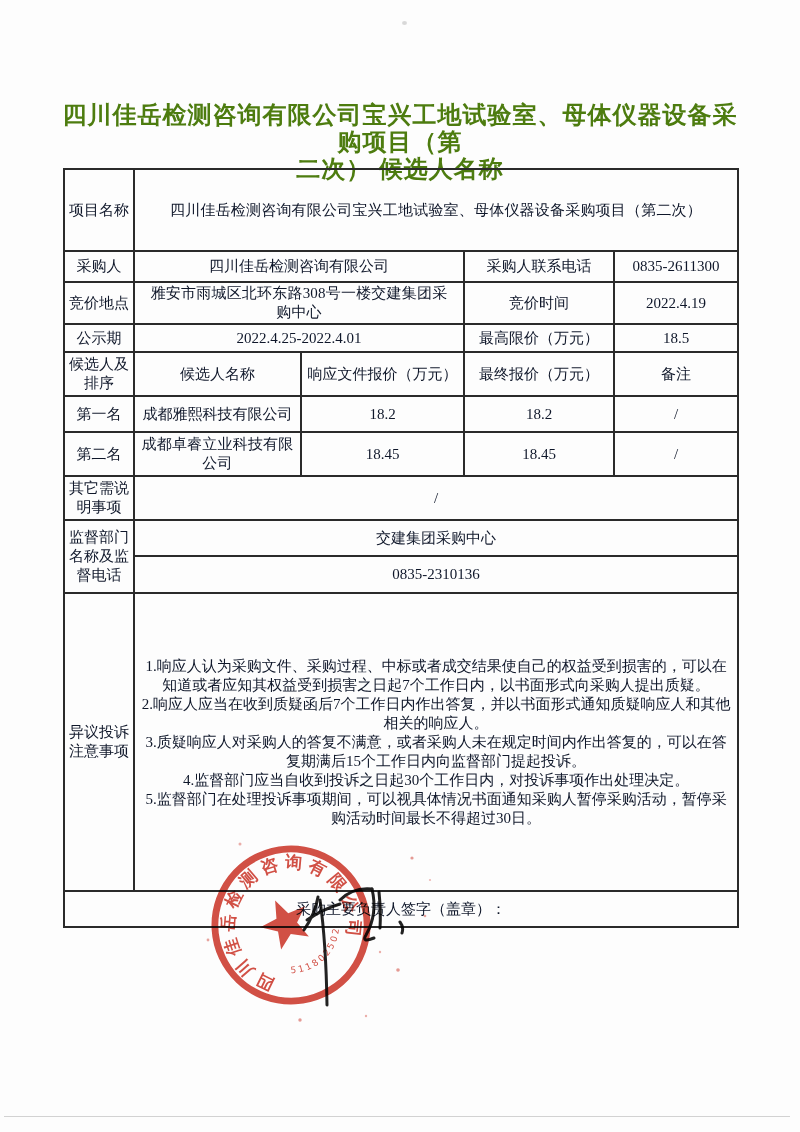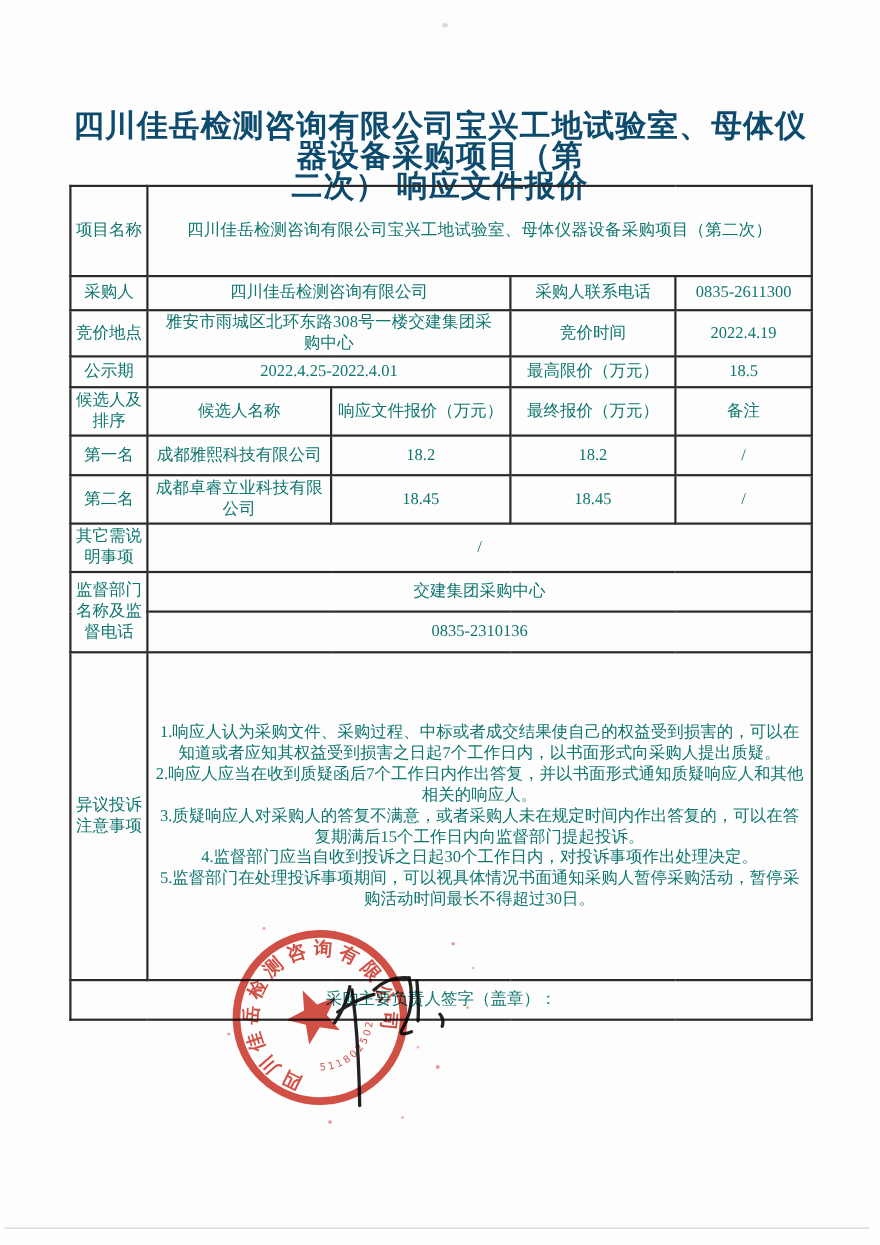--- a/index.html
+++ b/index.html
@@ -3,29 +3,29 @@
 <meta charset="utf-8">
 <style>
   html,body{margin:0;padding:0;background:#ffffff;}
   .page{
     position:relative;width:800px;height:1132px;background:#fdfdfd;overflow:hidden;
     font-family:"Liberation Serif","DejaVu Serif",serif;color:#1e1e1e;
   }
   .doc-title{
     position:absolute;left:60px;top:101px;width:680px;text-align:center;
     font-family:"Liberation Sans","DejaVu Sans",sans-serif;
-    font-weight:700;font-size:28px;line-height:27px;color:#0c4a6e;letter-spacing:1px;
+    font-weight:700;font-size:24px;line-height:27px;color:#4d7c0f;letter-spacing:1px;
   }
   table.announce{
     position:absolute;left:63px;top:168px;width:674px;
     border-collapse:collapse;table-layout:fixed;
   }
   table.announce td{
     border:2px solid #2a2a2a;font-size:15px;line-height:19px;
-    text-align:center;vertical-align:middle;padding:2px 4px;color:#0f766e;
+    text-align:center;vertical-align:middle;padding:2px 4px;color:#0f172a;
     overflow:hidden;
   }
   td.lbl{text-align:left;padding-left:5px;font-size:14.5px;word-break:break-all;line-height:19px;}
   td.lbl-c{text-align:center;font-size:14.5px;}
   tr.h82{height:82px}tr.h41{height:31px}tr.h28{height:28px}tr.h38{height:38px}
   tr.h40{height:36px}tr.h37{height:37px}tr.h298{height:298px}
   td.objection-text{
     text-align:left;vertical-align:middle;padding:6px 4px 6px 3px;
     font-size:15px;line-height:21px;letter-spacing:0;margin-left:12px;
   }
@@ -46,21 +46,21 @@
 </style>
 </head>
 <body>
 
 <div class="page">
 
   <div class="speck-top"></div>
 
   <div class="doc-title">
     <div>四川佳岳检测咨询有限公司宝兴工地试验室、母体仪器设备采购项目（第</div>
-    <div>二次） 响应文件报价</div>
+    <div>二次） 候选人名称</div>
   </div>
 
   <table class="announce">
     <colgroup>
       <col style="width:70px">
         <col style="width:167px">
         <col style="width:163px">
       <col style="width:150px">
         <col style="width:124px">
     </colgroup>

